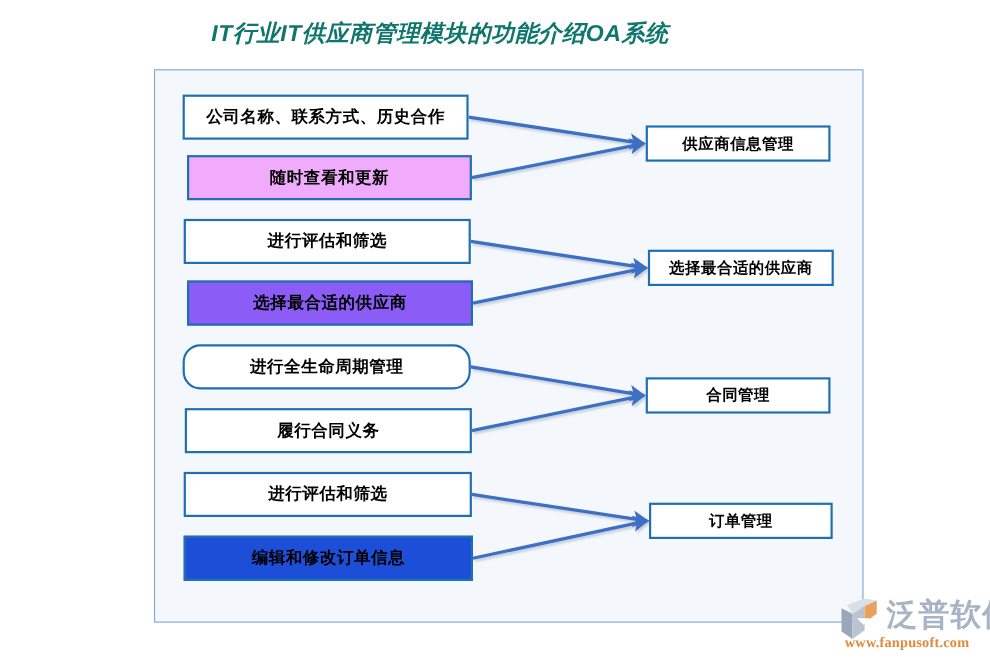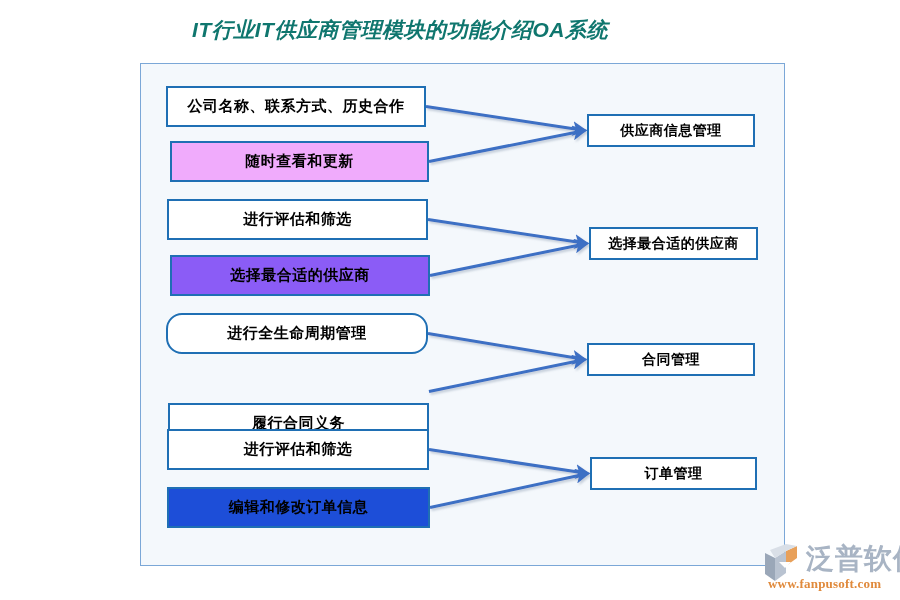--- a/index.html
+++ b/index.html
@@ -144,21 +144,21 @@
       </div>
       <div class="node-box left" style="left: 167px; top: 199px; width: 261px; height: 41px; border-color: rgb(31, 111, 180); background: rgb(255, 255, 255);">
         <span>进行评估和筛选</span>
       </div>
       <div class="node-box left" style="left: 170px; top: 255px; width: 260px; height: 41px; border-color: rgb(31, 111, 180); background: #8b5cf6;">
         <span>选择最合适的供应商</span>
       </div>
       <div class="node-box left" style="left: 166px; top: 313px; width: 262px; height: 41px; border-color: rgb(31, 111, 180); background: rgb(255, 255, 255); border-radius: 16px;">
         <span>进行全生命周期管理</span>
       </div>
-      <div class="node-box left" style="left: 168px; top: 371px; width: 261px; height: 41px; border-color: rgb(31, 111, 180); background: rgb(255, 255, 255); margin-top: 32px;">
+      <div class="node-box left" style="left: 168px; top: 371px; width: 261px; height: 41px; border-color: rgb(31, 111, 180); background: rgb(255, 255, 255);">
         <span>履行合同义务</span>
       </div>
       <div class="node-box left" style="left: 167px; top: 429px; width: 262px; height: 41px; border-color: rgb(31, 111, 180); background: rgb(255, 255, 255);">
         <span>进行评估和筛选</span>
       </div>
       <div class="node-box left" style="left: 167px; top: 487px; width: 263px; height: 41px; border-color: rgb(31, 111, 180); background: #1d4ed8;">
         <span>编辑和修改订单信息</span>
       </div>
       <div class="node-box right" style="left: 587px; top: 114px; width: 168px; height: 33px; border-color: rgb(31, 111, 180); background: rgb(255, 255, 255); font-family: Liberation Serif, serif;">
         <span>供应商信息管理</span>

